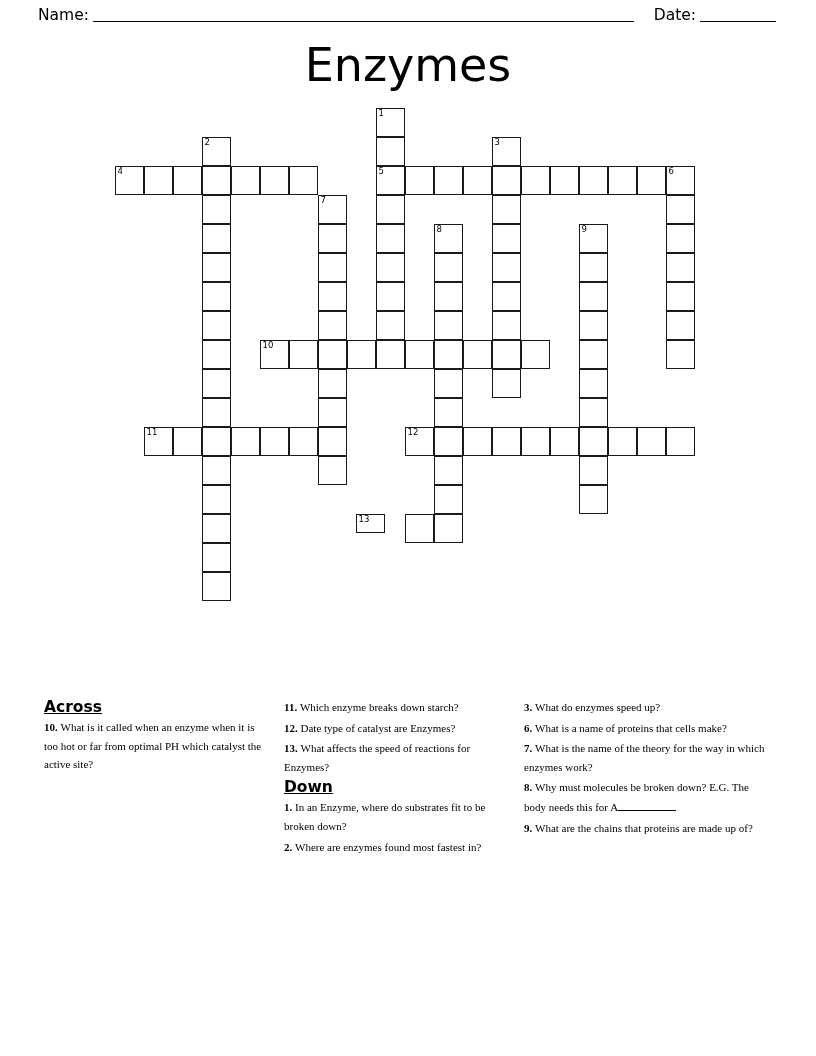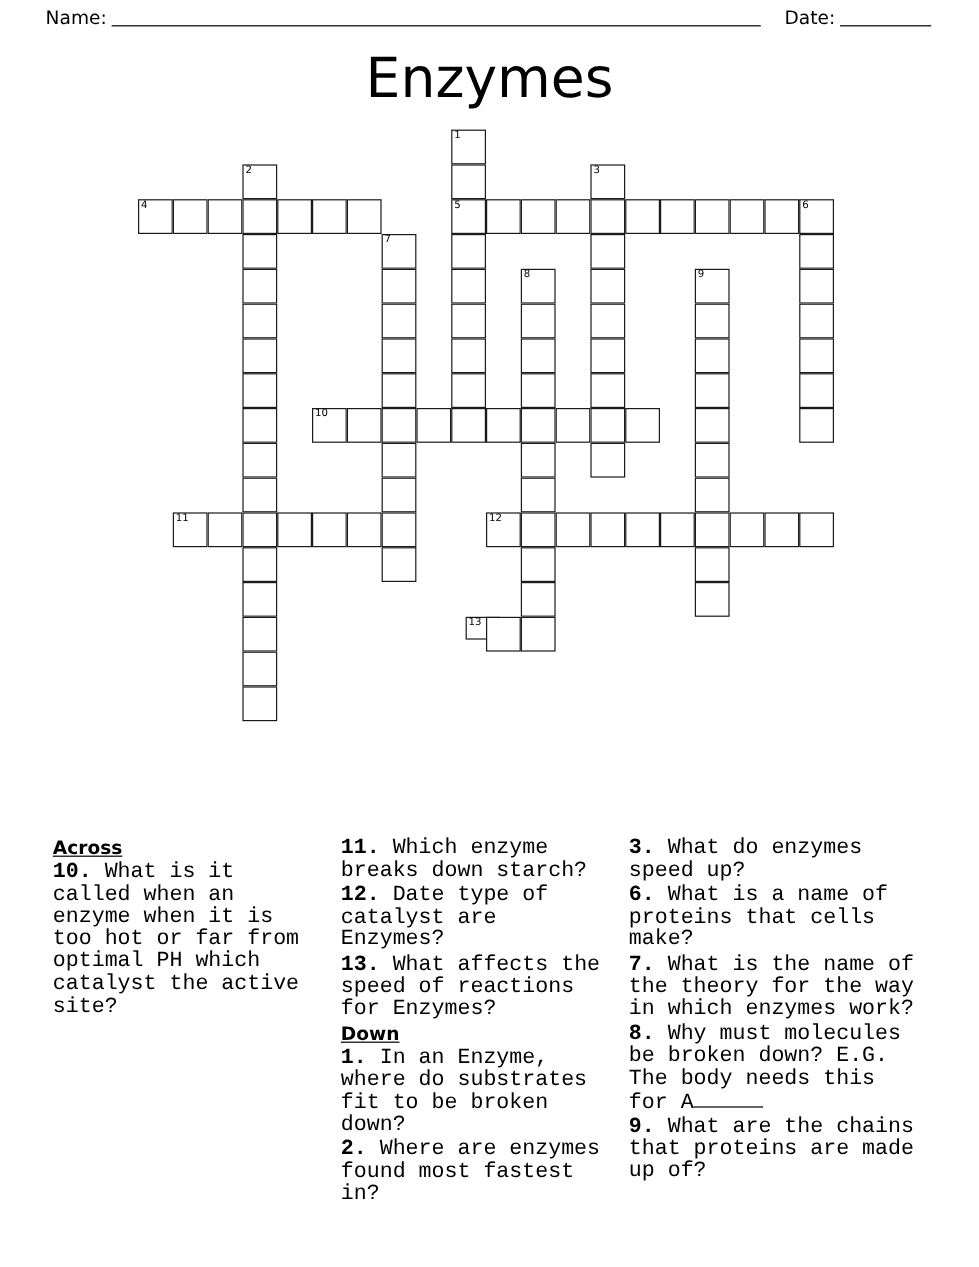--- a/index.html
+++ b/index.html
@@ -100,24 +100,24 @@
   .clue-col.col3 { width: 250px; padding-right: 4px; }
   .clue-head {
     font-size: 15.5px;
     font-weight: bold;
     text-decoration: underline;
     line-height: 19px;
     margin-bottom: 1px;
     font-family: "DejaVu Sans", sans-serif;
   }
   .clue {
-    font-size: 18px;
+    font-size: 11px;
     line-height: 18.6px;
     margin-bottom: 2px;
-    font-family: Liberation Mono, monospace;
+    font-family: Liberation Serif, serif;
   }
   .clue .cnum {
     font-weight: bold;
   }
   .blank-rule {
     display: inline-block;
     border-bottom: 1px solid #000;
     width: 58px;
     height: 13px;
     vertical-align: baseline;
@@ -258,21 +258,21 @@
     <div class="xw-cell" style="left: 405px; top: 427px; width: 29px; height: 29px;">
       <span class="xw-num">12</span>
     </div>
     <div class="xw-cell" style="left: 463px; top: 427px; width: 29px; height: 29px;"></div>
     <div class="xw-cell" style="left: 492px; top: 427px; width: 29px; height: 29px;"></div>
     <div class="xw-cell" style="left: 521px; top: 427px; width: 29px; height: 29px;"></div>
     <div class="xw-cell" style="left: 550px; top: 427px; width: 29px; height: 29px;"></div>
     <div class="xw-cell" style="left: 608px; top: 427px; width: 29px; height: 29px;"></div>
     <div class="xw-cell" style="left: 637px; top: 427px; width: 29px; height: 29px;"></div>
     <div class="xw-cell" style="left: 666px; top: 427px; width: 29px; height: 29px;"></div>
-    <div class="xw-cell" style="left: 388px; top: 514px; width: 29px; height: 19px;">
+    <div class="xw-cell" style="left: 356px; top: 514px; width: 29px; height: 19px;">
       <span class="xw-num">13</span>
     </div>
     <div class="xw-cell" style="left: 405px; top: 514px; width: 29px; height: 29px;"></div>
   </div>
 
 <div id="clues">
   <div class="clue-col col1">
       <div class="clue-head">Across</div>
       <div class="clue"><span class="cnum">10. </span><span>What is it called when an enzyme when it is too hot or far from optimal PH which catalyst the active site?</span></div>
     </div>

